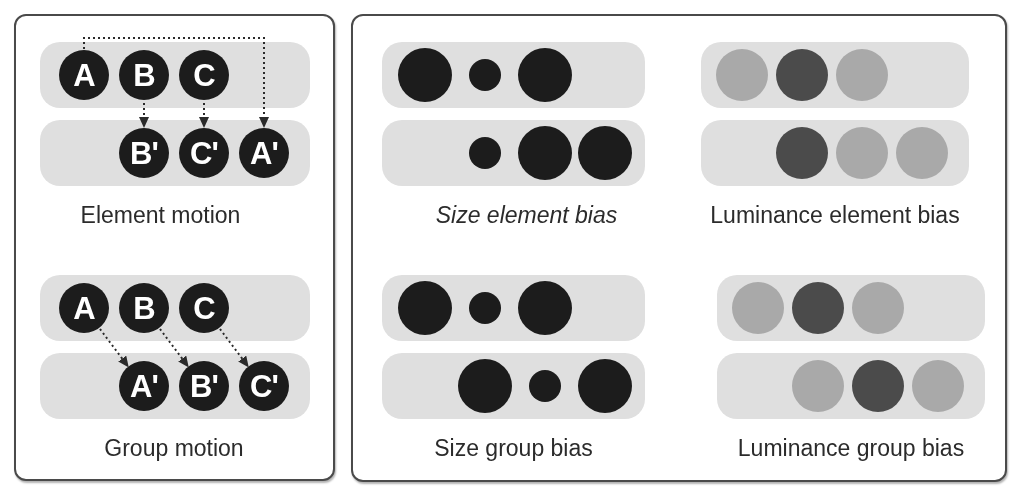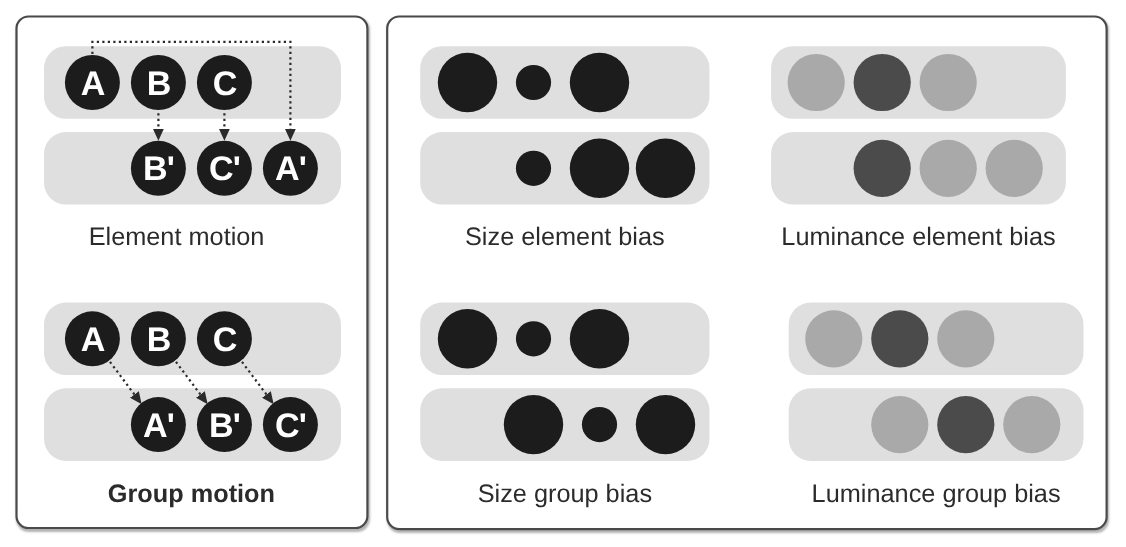--- a/index.html
+++ b/index.html
@@ -102,41 +102,41 @@
       <svg class="arrows" width="316" height="230">
         <defs>
           <marker id="ah-gm" markerUnits="userSpaceOnUse" markerWidth="11" markerHeight="10" refX="3" refY="5" orient="auto">
             <path d="M0,0 L11,5 L0,10 Z"></path>
           </marker>
         </defs>
         <path class="dotted" d="M84,80 L108,112" marker-end="url(#ah-gm)"></path>
         <path class="dotted" d="M144,80 L168,112" marker-end="url(#ah-gm)"></path>
         <path class="dotted" d="M204,80 L228,112" marker-end="url(#ah-gm)"></path>
       </svg>
-      <div class="caption" style="left:0;top:186px;width:316px;font-weight:bold;">Group motion</div>
+      <div class="caption" style="left:0;top:186px;width:316px;">Group motion</div>
     </div>
 
   </div>
 
   <div class="panel bias">
 
     <div class="subfig" style="left:0;top:0;width:330px;height:232px;">
       <div class="strip" style="left:29px;top:26px;width:263px;"></div>
       <div class="strip" style="left:29px;top:104px;width:263px;"></div>
       <div class="dotlayer">
           <div class="dot black" style="width: 54px; height: 54px; left: 45px; top: 32px;"></div>
           <div class="dot black" style="width: 32px; height: 32px; left: 116px; top: 43px;"></div>
           <div class="dot black" style="width: 54px; height: 54px; left: 165px; top: 32px;"></div>
         </div>
       <div class="dotlayer">
           <div class="dot black" style="width: 32px; height: 32px; left: 116px; top: 121px;"></div>
           <div class="dot black" style="width: 54px; height: 54px; left: 165px; top: 110px;"></div>
           <div class="dot black" style="width: 54px; height: 54px; left: 225px; top: 110px;"></div>
         </div>
-      <div class="caption" style="left:29px;top:186px;width:263px;">Size element bias</div>
+      <div class="caption" style="left:42px;top:186px;width:263px;font-style:italic;">Size element bias</div>
     </div>
 
     <div class="subfig" style="left:314px;top:0;width:321px;height:232px;">
       <div class="strip" style="left:34px;top:26px;width:268px;"></div>
       <div class="strip" style="left:34px;top:104px;width:268px;"></div>
       <div class="dotlayer">
           <div class="dot light" style="width: 52px; height: 52px; left: 49px; top: 33px;"></div>
           <div class="dot dark" style="width: 52px; height: 52px; left: 109px; top: 33px;"></div>
           <div class="dot light" style="width: 52px; height: 52px; left: 169px; top: 33px;"></div>
         </div>

